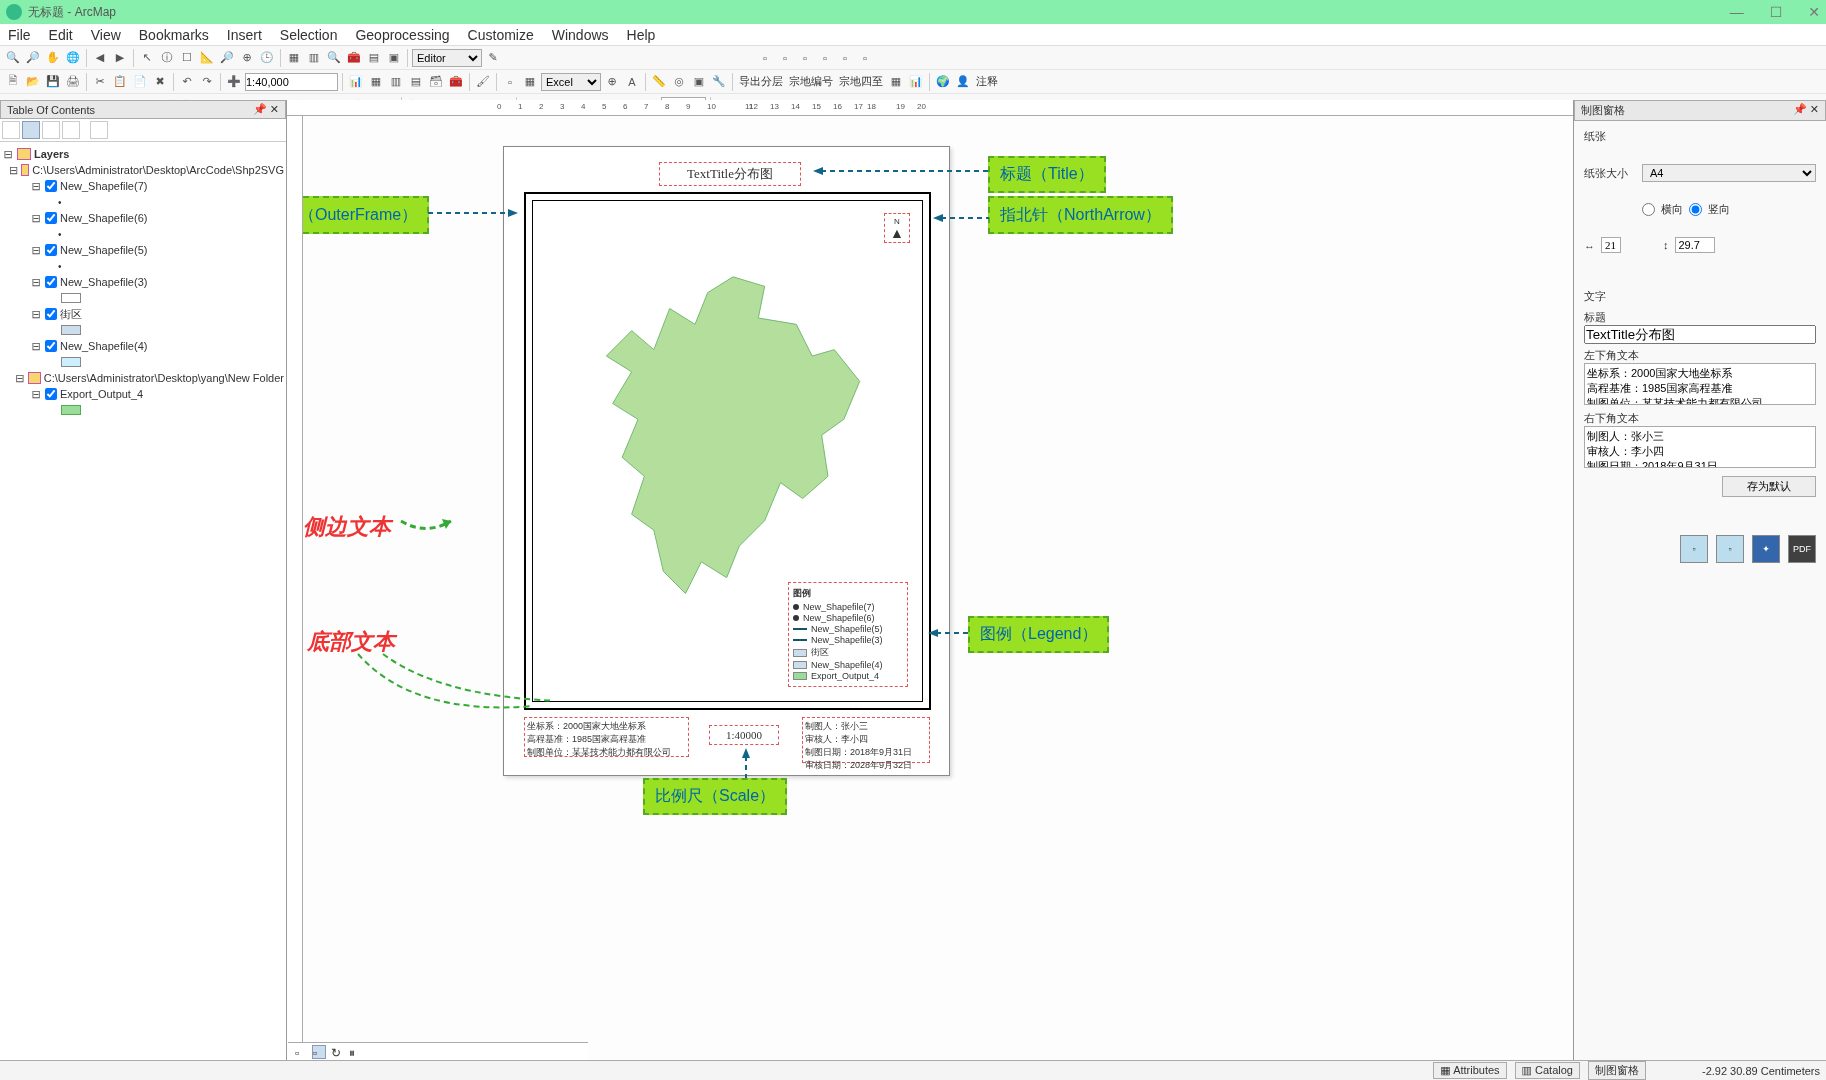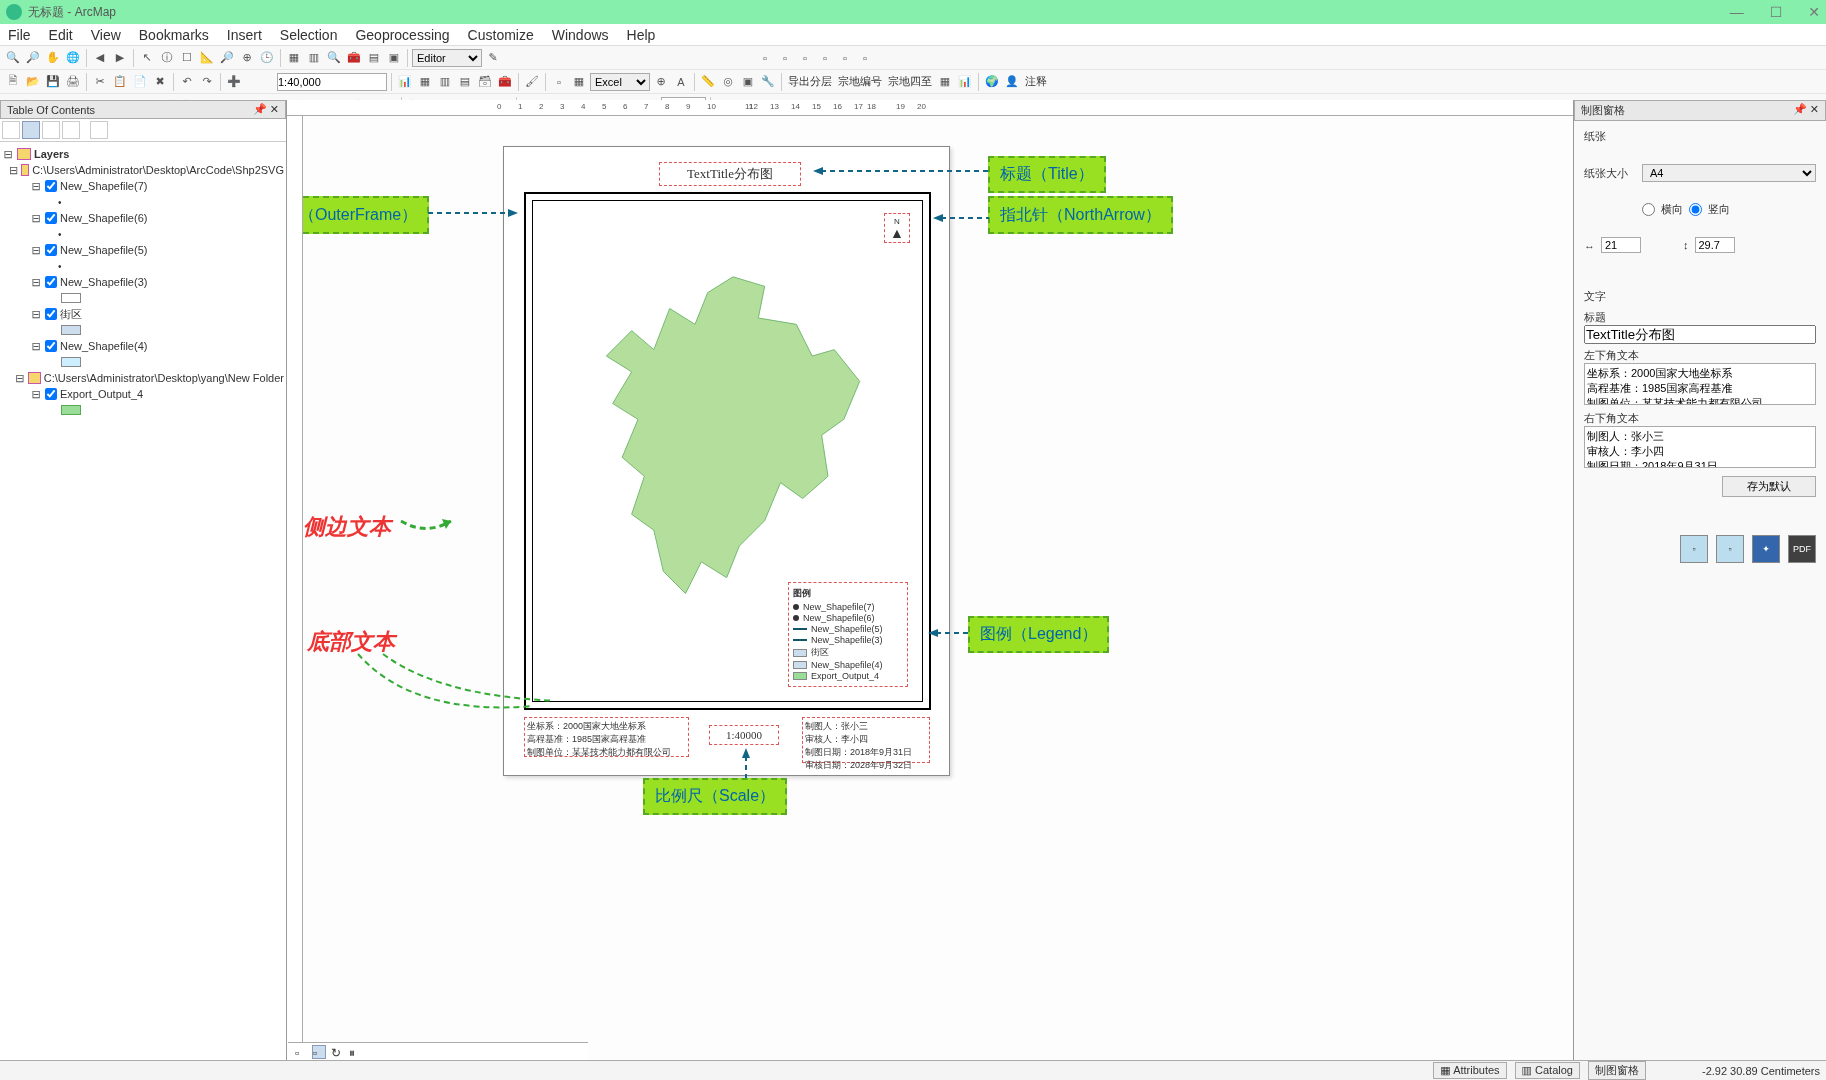--- a/index.html
+++ b/index.html
@@ -170,21 +170,21 @@
   <span class="toolbar-sep"></span>
   <span class="toolbar-btn">✂</span>
   <span class="toolbar-btn">📋</span>
   <span class="toolbar-btn">📄</span>
   <span class="toolbar-btn">✖</span>
   <span class="toolbar-sep"></span>
   <span class="toolbar-btn">↶</span>
   <span class="toolbar-btn">↷</span>
   <span class="toolbar-sep"></span>
   <span class="toolbar-btn">➕</span>
-  <input class="toolbar-select" style="width: 110px; margin-left: 32px;" value="1:40,000">
+  <input class="toolbar-select" style="width: 93px;" value="1:40,000">
   <span class="toolbar-sep"></span>
   <span class="toolbar-btn">📊</span>
   <span class="toolbar-btn">▦</span>
   <span class="toolbar-btn">▥</span>
   <span class="toolbar-btn">▤</span>
   <span class="toolbar-btn">🗃</span>
   <span class="toolbar-btn">🧰</span>
   <span class="toolbar-sep"></span>
   <span class="toolbar-btn">🖌</span>
   <span class="toolbar-sep"></span>
@@ -500,21 +500,21 @@
       </div>
       <div class="panel-row">
         <label></label>
         <input type="radio" name="or" style="">
         <span>横向</span>
         <input type="radio" name="or" checked="" style="">
         <span>竖向</span>
       </div>
       <div class="panel-row">
         <span>↔</span>
-        <input type="text" style="width: 40px;" value="21">
+        <input type="text" style="width: 20px; font-family: Liberation Serif, serif;" value="21">
         <span style="width:30px"></span>
         <span>↕</span>
         <input type="text" style="width: 40px;" value="29.7">
       </div>
     </div>
     <div class="panel-section">
       <div class="sec-title">文字</div>
       <div>标题</div>
       <input type="text" style="width: 100%;" value="TextTitle分布图">
       <div style="margin-top:4px">左下角文本</div>

